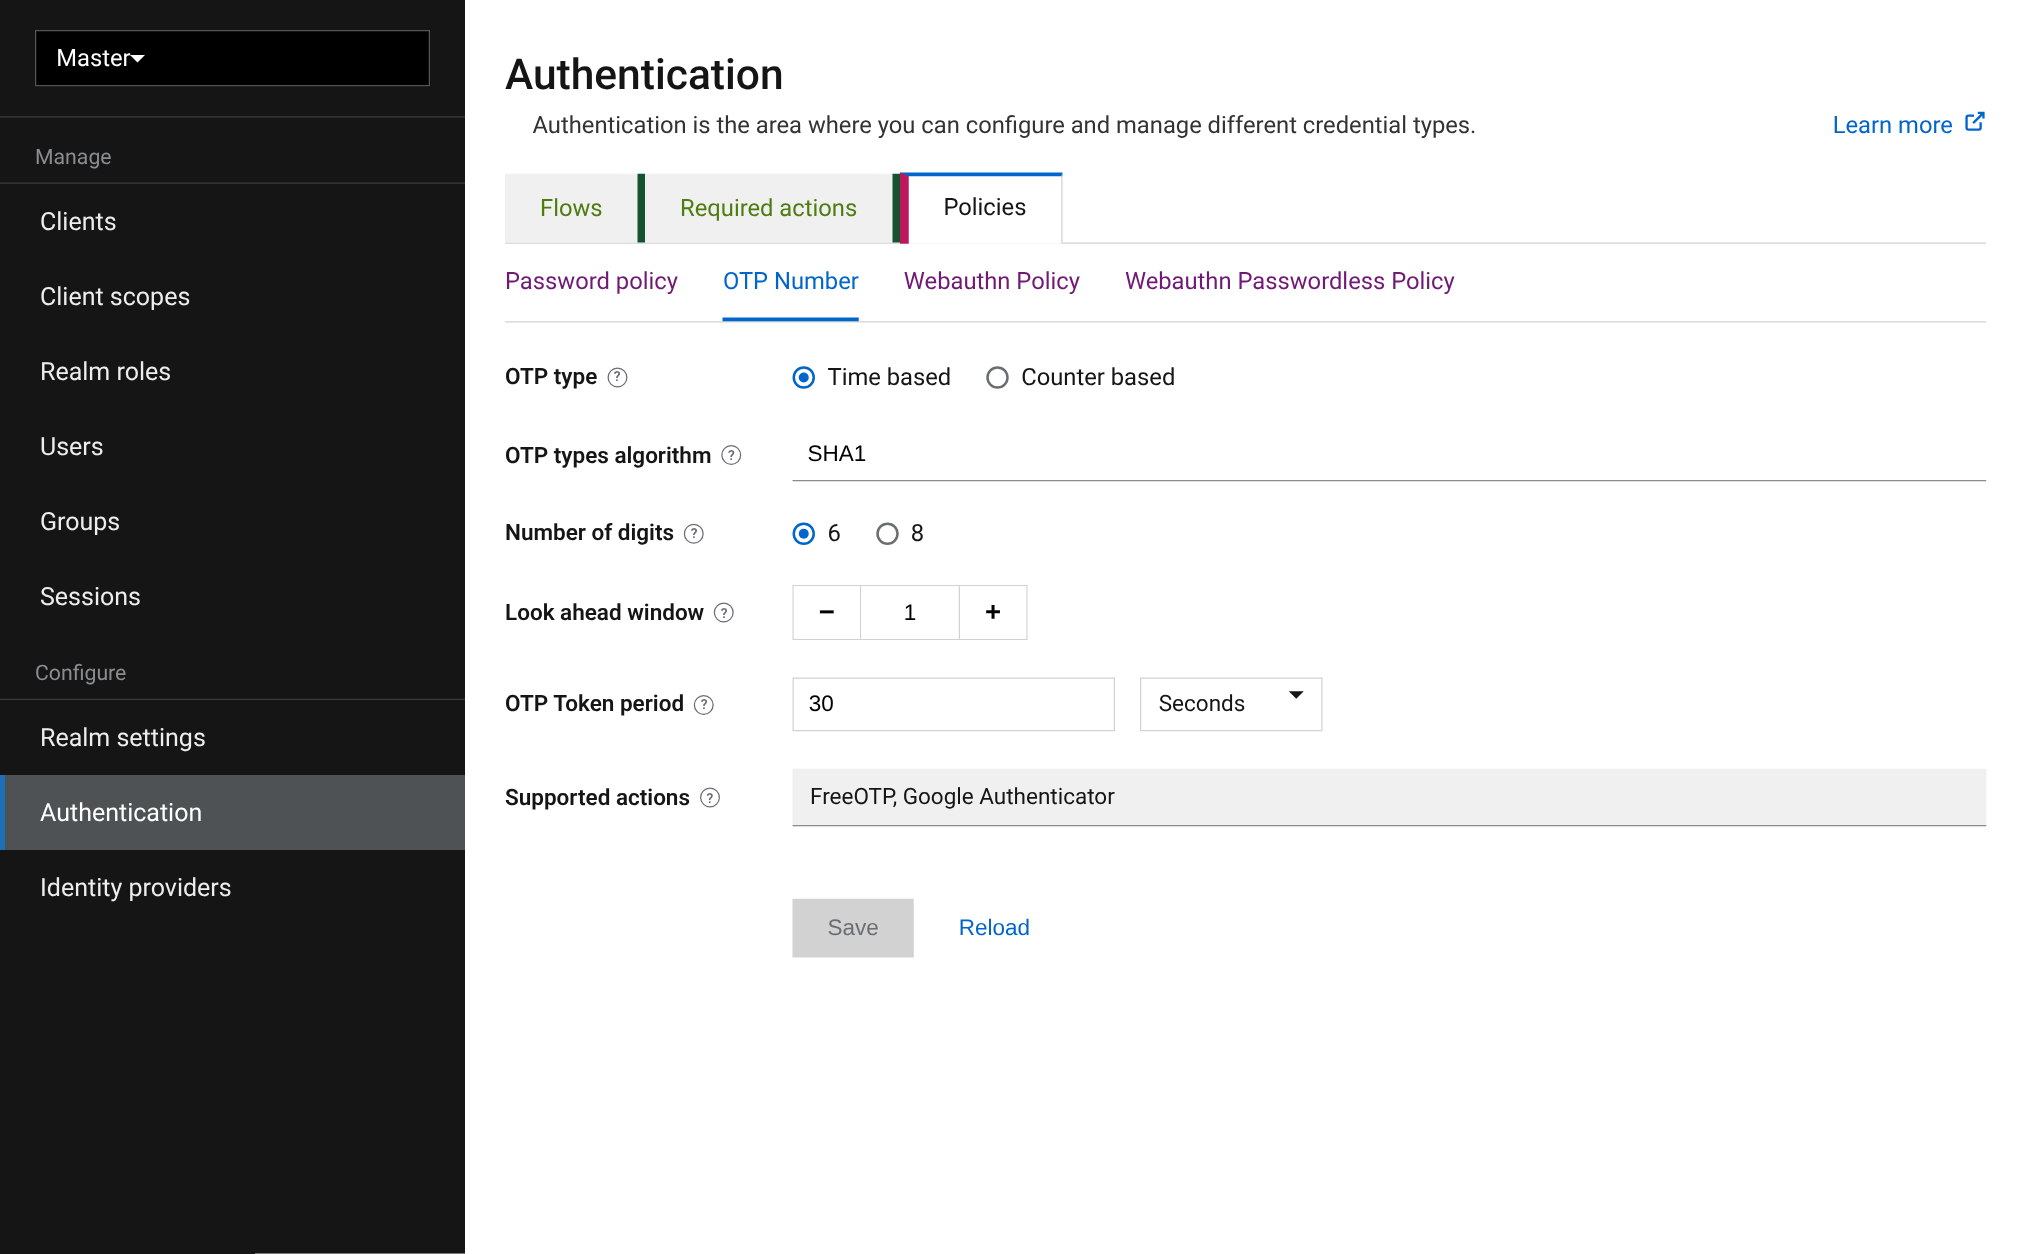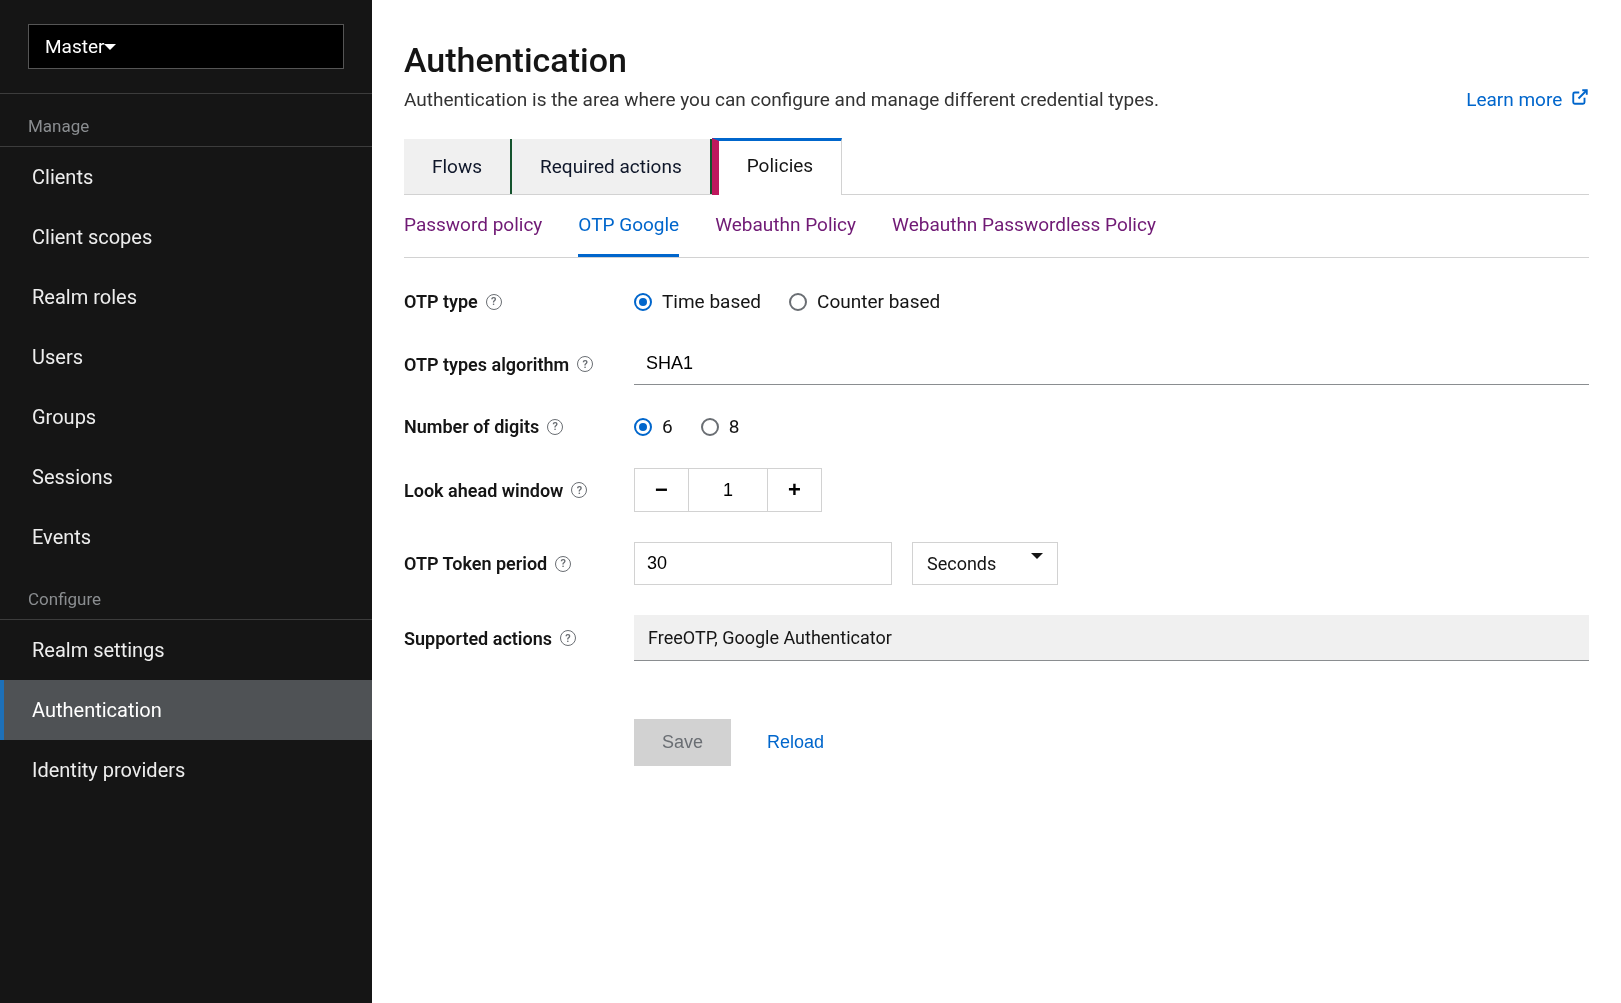--- a/index.html
+++ b/index.html
@@ -73,20 +73,21 @@
       margin-bottom: 28px;
     }
     .page-title {
       font-size: 34px;
       font-weight: 500;
       margin-bottom: 8px;
     }
     .page-desc {
       font-size: 19px;
       color: #333;
+      margin-left: 22px;
     }
     .learn-more {
       color: #0066cc;
       font-size: 19px;
       text-decoration: none;
       white-space: nowrap;
       margin-left: 20px;
     }
     .learn-more .ext-icon {
       display: inline-block;
@@ -96,23 +97,23 @@
     
     .tabs-primary {
       display: flex;
       border-bottom: 1px solid #d2d2d2;
       background: #fff;
     }
     .tab-primary {
       padding: 16px 28px;
       font-size: 19px;
       background: #f0f0f0;
-      color: #0f172a;
-      cursor: pointer;
-      border-right: 2px solid #14532d;
+      color: #4d7c0f;
+      cursor: pointer;
+      border-right: 6px solid #14532d;
     }
     .tab-primary.active {
       background: #fff;
       color: #151515;
       border-top: 3px solid #0066cc;
       margin-top: -1px;
       border-right: 1px solid #d2d2d2;
       border-left: 7px solid #be185d;
       margin-bottom: -1px;
       padding-top: 13px;
@@ -291,21 +292,20 @@
   <div class="nav-divider"></div>
 
   <div class="nav-section-title">Manage</div>
   <div class="nav-divider"></div>
   <a class="nav-item">Clients</a>
   <a class="nav-item">Client scopes</a>
   <a class="nav-item">Realm roles</a>
   <a class="nav-item">Users</a>
   <a class="nav-item">Groups</a>
   <a class="nav-item">Sessions</a>
-  <a class="nav-item">Events</a>
 
   <div class="nav-section-title">Configure</div>
   <div class="nav-divider"></div>
   <a class="nav-item">Realm settings</a>
   <a class="nav-item active">Authentication</a>
   <a class="nav-item">Identity providers</a>
 </nav>
 
 <main class="main">
 
@@ -327,21 +327,21 @@
   </div>
 
   <div class="tabs-primary">
     <div class="tab-primary">Flows</div>
     <div class="tab-primary">Required actions</div>
     <div class="tab-primary active">Policies</div>
   </div>
 
   <div class="tabs-secondary">
     <div class="tab-secondary">Password policy</div>
-    <div class="tab-secondary active">OTP Google</div>
+    <div class="tab-secondary active">OTP Number</div>
     <div class="tab-secondary">Webauthn Policy</div>
     <div class="tab-secondary">Webauthn Passwordless Policy</div>
   </div>
 
   <div class="form-row">
     <div class="form-label">
       <span>OTP type</span>
       <span class="help-icon">?</span>
     </div>
     <div class="form-control-area radio-group">

